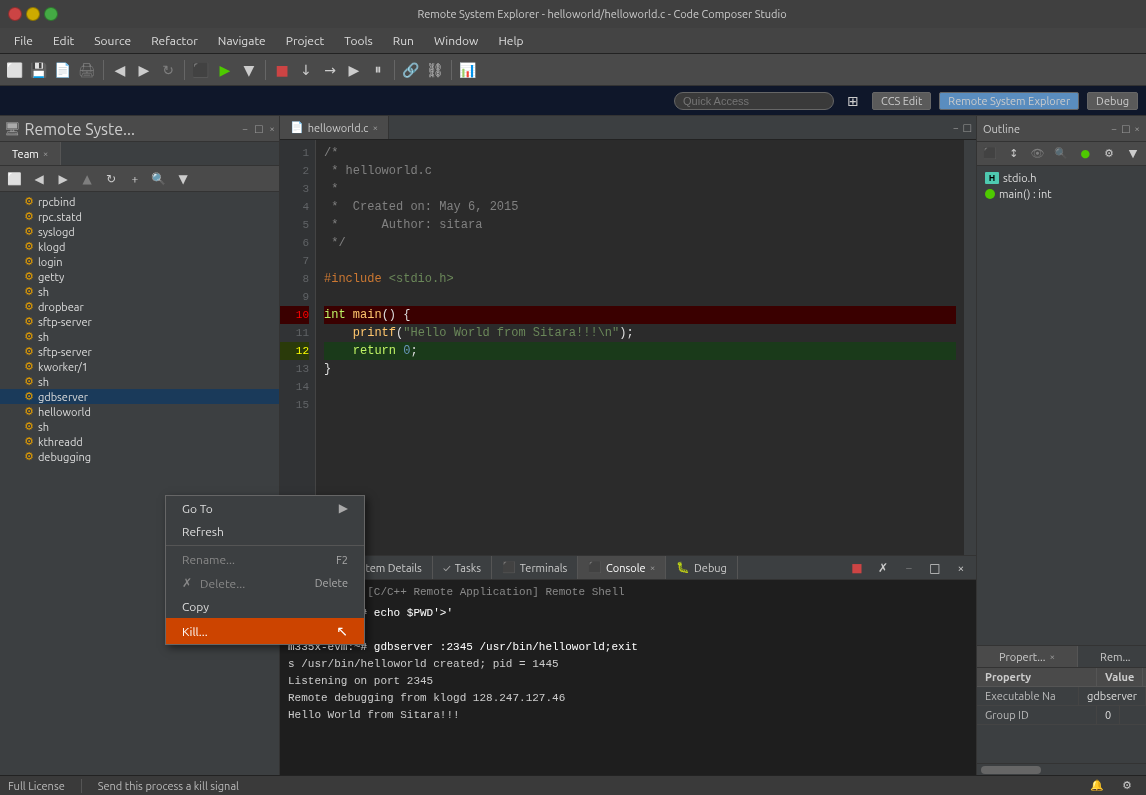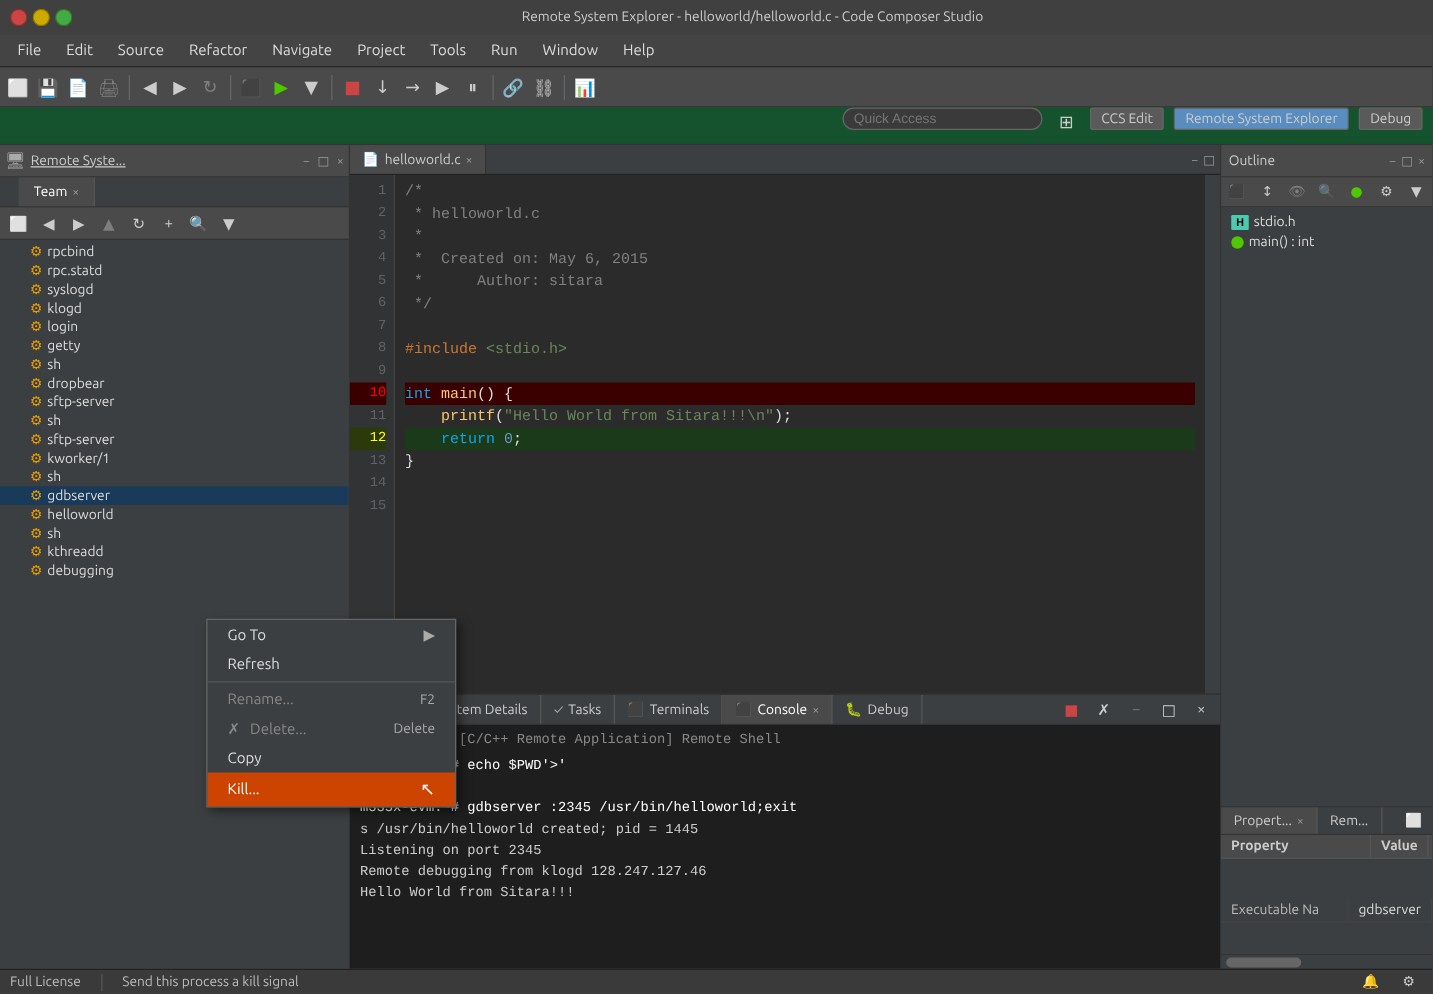--- a/index.html
+++ b/index.html
@@ -18,37 +18,37 @@
     .menu-bar { background: #444; height: 26px; display: flex; align-items: center; padding: 0 4px; border-bottom: 1px solid #222; }
     .menu-item { padding: 2px 10px; color: #ddd; font-size: 12px; cursor: pointer; border-radius: 2px; }
 
     
     .toolbar { background: #4a4a4a; height: 32px; display: flex; align-items: center; padding: 0 4px; border-bottom: 1px solid #333; gap: 2px; }
     .tb-sep { width: 1px; height: 20px; background: #666; margin: 0 3px; }
     .tb-icon { width: 22px; height: 22px; display: flex; align-items: center; justify-content: center; color: #ccc; font-size: 14px; cursor: pointer; border-radius: 2px; border: 1px solid transparent; }
     .tb-icon.disabled { opacity: 0.4; cursor: default; }
 
     
-    .quick-access-bar { background: #14532d; height: 30px; display: flex; align-items: flex-start; justify-content: flex-end; padding: 0 8px; border-bottom: 1px solid #333; gap: 8px; }
+    .quick-access-bar { background: #0f172a; height: 30px; display: flex; align-items: center; justify-content: flex-end; padding: 0 8px; border-bottom: 1px solid #333; gap: 8px; }
     .quick-access-input { background: #3a3a3a; border: 1px solid #666; color: #ccc; padding: 2px 8px; font-size: 11px; width: 160px; border-radius: 10px; }
     .perspective-btn { background: #5a5a5a; border: 1px solid #666; color: #ccc; padding: 2px 8px; font-size: 11px; cursor: pointer; border-radius: 2px; }
     .perspective-btn.active { background: #5a8dbf; }
 
     
     .left-panel { width: 280px; display: flex; flex-direction: column; border-right: 1px solid #333; }
 
     
     .panel-header { background: #4a4a4a; height: 26px; display: flex; align-items: center; padding: 0 4px; border-bottom: 1px solid #333; gap: 4px; }
-    .panel-title { font-size: 11px; color: #ccc; text-decoration: underline; }
+    .panel-title { font-size: 16px; color: #ccc; }
     .panel-icon { font-size: 10px; color: #999; cursor: pointer; }
 
     
     .tab-header { background: #3c3f41; height: 24px; display: flex; align-items: stretch; border-bottom: 1px solid #333; }
     .tab-item { display: flex; align-items: center; padding: 0 12px; font-size: 11px; color: #bbb; cursor: pointer; border-right: 1px solid #555; gap: 4px; }
-    .tab-item.active { background: #4a4a4a; color: #fff; margin-left: 15px; }
+    .tab-item.active { background: #4a4a4a; color: #fff; }
 
     
     .tree-area { flex: 1; background: #3c3f41; overflow-y: auto; padding: 2px 0; position: relative; }
     .tree-item { display: flex; align-items: center; padding: 1px 4px; cursor: pointer; font-size: 11px; color: #ddd; gap: 4px; }
     .tree-item.selected { background: #1a3a5a; }
     .tree-indent { width: 16px; }
     .tree-label { font-size: 11px; }
 
     
     .editor-tab-bar { background: #3c3f41; height: 24px; display: flex; align-items: stretch; border-bottom: 1px solid #222; }
@@ -60,21 +60,21 @@
     .line-numbers { background: #313335; width: 36px; padding: 4px 0; text-align: right; padding-right: 6px; color: #606366; font-size: 11px; user-select: none; border-right: 1px solid #444; flex-shrink: 0; }
     .line-num { height: 18px; line-height: 18px; font-family: 'Courier New', monospace; font-size: 11px; }
     .line-num.breakpoint { color: #f00; background: #3a0000; }
     .line-num.current { color: #ffff00; background: #2a3a0a; }
     .code-area { flex: 1; padding: 4px 8px; overflow: auto; }
     .code-line { height: 18px; line-height: 18px; white-space: pre; font-family: 'Courier New', monospace; font-size: 12px; }
     .code-line.current-line { background: #1a3a1a; }
     .code-line.breakpoint-line { background: #3a0000; }
 
     
-    .kw { color: #0ea5e9; }
+    .kw { color: #bef264; }
     .cm { color: #808080; }
     .str { color: #6a8759; }
     .inc { color: #cc7832; }
     .inc-file { color: #6a8759; }
     .fn { color: #ffc66d; }
     .num { color: #6897bb; }
 
     
     .context-menu { position: absolute; left: 165px; top: 495px; background: #3c3f41; border: 1px solid #666; width: 200px; z-index: 100; box-shadow: 3px 3px 8px rgba(0,0,0,0.5); }
     .ctx-item { display: flex; align-items: center; padding: 5px 16px; font-size: 12px; color: #ddd; cursor: pointer; gap: 8px; }
@@ -99,28 +99,28 @@
     .outline-header { background: #4a4a4a; height: 26px; display: flex; align-items: center; padding: 0 6px; border-bottom: 1px solid #333; font-size: 11px; color: #ccc; gap: 0; }
     .outline-toolbar { background: #4a4a4a; height: 24px; display: flex; align-items: center; padding: 0 2px; border-bottom: 1px solid #333; gap: 2px; }
     .outline-tree { flex: 1; background: #3c3f41; padding: 4px; }
     .outline-item { display: flex; align-items: center; padding: 2px 4px; font-size: 11px; color: #ddd; gap: 4px; cursor: pointer; }
     .outline-icon-h { width: 14px; height: 12px; background: #4ec9b0; display: inline-block; font-size: 9px; color: #000; text-align: center; line-height: 12px; font-weight: bold; border-radius: 1px; }
     .outline-icon-green { width: 10px; height: 10px; border-radius: 50%; background: #4ec900; display: inline-block; }
 
     
     .property-panel { height: 130px; border-top: 1px solid #333; display: flex; flex-direction: column; }
     .property-tab-bar { background: #3c3f41; height: 22px; display: flex; align-items: stretch; border-bottom: 1px solid #333; }
-    .prop-tab { display: flex; align-items: center; padding: 0 10px; font-size: 11px; color: #ccc; cursor: pointer; border-right: 1px solid #555; gap: 4px; }
+    .prop-tab { display: flex; align-items: center; padding: 0 22px; font-size: 11px; color: #ccc; cursor: pointer; border-right: 1px solid #555; gap: 4px; }
     .prop-tab.active { background: #4a4a4a; }
     .property-table { background: #3c3f41; flex: 1; overflow: auto; }
     .prop-header { display: flex; background: #4a4a4a; font-size: 11px; color: #ccc; border-bottom: 1px solid #555; }
     .prop-col { padding: 3px 8px; font-weight: bold; border-right: 1px solid #555; }
     .prop-col:first-child { width: 120px; }
     .prop-row { display: flex; border-bottom: 1px solid #444; font-size: 11px; }
-    .prop-cell { padding: 3px 8px; color: #ddd; border-right: 1px solid #444; margin-top: 32px; }
+    .prop-cell { padding: 3px 8px; color: #ddd; border-right: 1px solid #444; }
     .prop-cell:first-child { width: 120px; color: #bbb; }
 
     
     .status-bar { background: #3a3a3a; height: 20px; display: flex; align-items: center; padding: 0 8px; border-top: 1px solid #222; font-size: 11px; color: #bbb; gap: 16px; }
     .status-item { display: flex; align-items: center; gap: 4px; }
 
     
     ::-webkit-scrollbar { width: 8px; height: 8px; }
     ::-webkit-scrollbar-track { background: #3c3f41; }
     ::-webkit-scrollbar-thumb { background: #666; border-radius: 4px; }

